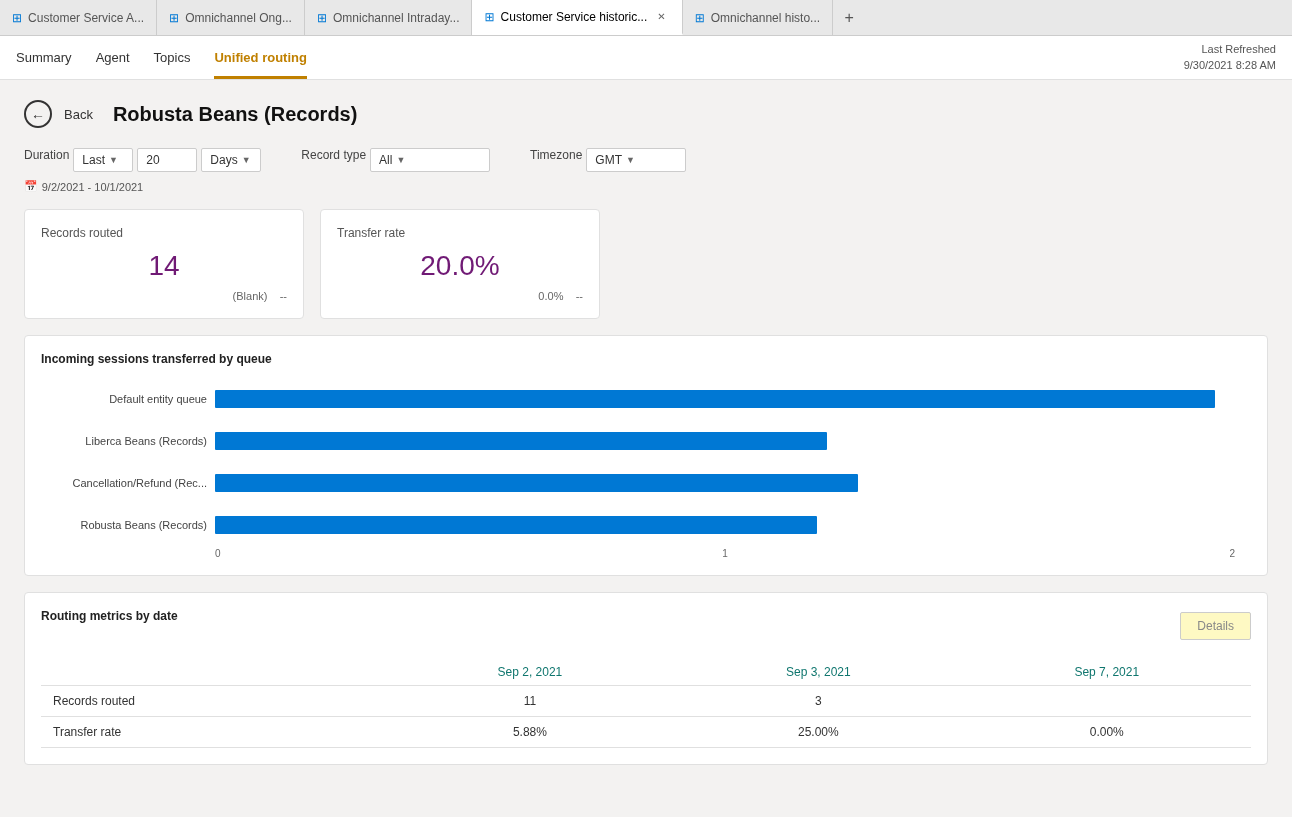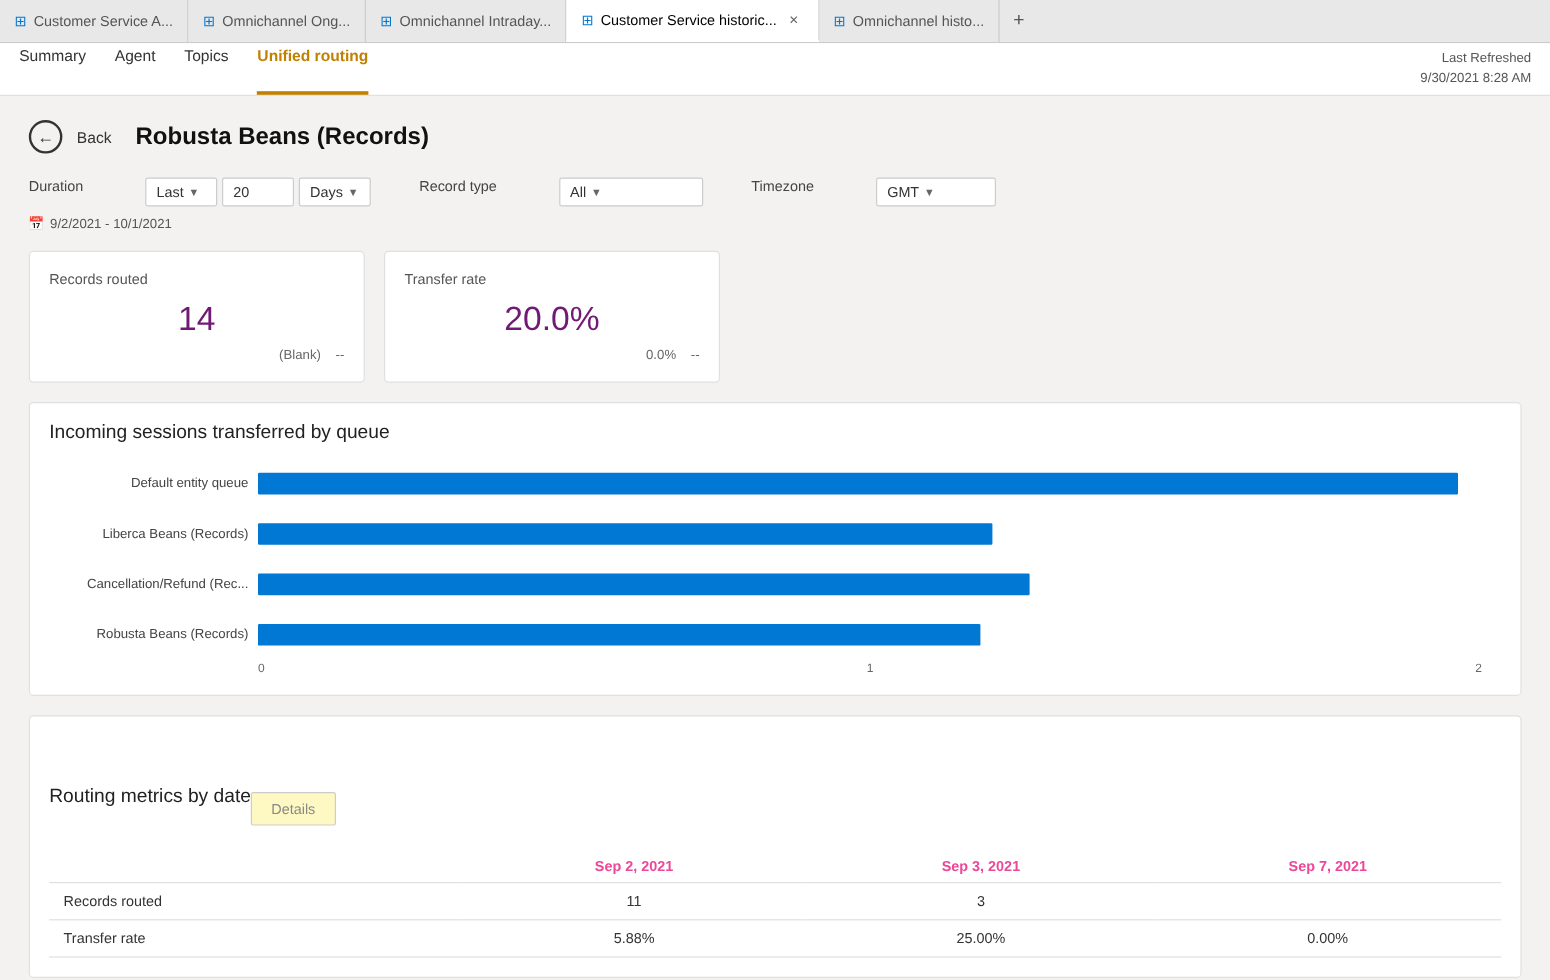--- a/index.html
+++ b/index.html
@@ -68,21 +68,21 @@
       gap: 24px;
       height: 100%;
       align-items: center;
     }
     .nav-tab {
       font-size: 13px;
       color: #333;
       cursor: pointer;
       height: 100%;
       display: flex;
-      align-items: flex-start;
+      align-items: center;
       border-bottom: 3px solid transparent;
       padding-top: 3px;
     }
     .nav-tab.active {
       color: #c08000;
       border-bottom: 3px solid #c08000;
       font-weight: 600;
     }
     .last-refreshed {
       font-size: 11px;
@@ -141,21 +141,20 @@
       gap: 4px;
     }
     .filter-label {
       font-size: 12px;
       color: #444;
     }
     .filter-controls {
       display: flex;
       align-items: center;
       gap: 4px;
-      margin-left: 48px;
     }
     .select-box {
       border: 1px solid #ccc;
       background: #fff;
       padding: 4px 8px;
       font-size: 12px;
       border-radius: 2px;
       display: flex;
       align-items: center;
       gap: 4px;
@@ -210,22 +209,22 @@
 
     
     .chart-section {
       background: #fff;
       border: 1px solid #e0e0e0;
       border-radius: 4px;
       padding: 16px;
       margin-bottom: 16px;
     }
     .section-title {
-      font-size: 16px;
-      font-weight: 400;
+      font-size: 12px;
+      font-weight: 700;
       color: #222;
       margin-bottom: 20px;
     }
     .bar-chart {
       padding: 0 16px;
     }
     .bar-row {
       display: flex;
       align-items: center;
       margin-bottom: 14px;
@@ -263,41 +262,41 @@
 
     
     .table-section {
       background: #fff;
       border: 1px solid #e0e0e0;
       border-radius: 4px;
       padding: 16px;
     }
     .table-header-row {
       display: flex;
+      justify-content: space-between;
       align-items: center;
       margin-bottom: 16px;
-      margin-top: 42px;
     }
     .details-btn {
       border: 1px solid #ccc;
       background: #fef9c3;
       color: #888;
       padding: 6px 16px;
       font-size: 12px;
       border-radius: 2px;
       cursor: pointer;
     }
     .metrics-table {
       width: 100%;
       border-collapse: collapse;
       font-size: 12px;
     }
     .metrics-table th {
-      font-weight: 700;
-      color: #ec4899;
+      font-weight: 400;
+      color: #0f766e;
       text-align: center;
       padding: 6px 12px;
       border-bottom: 1px solid #e0e0e0;
     }
     .metrics-table th:first-child {
       text-align: left;
     }
     .metrics-table td {
       padding: 8px 12px;
       border-bottom: 1px solid #e0e0e0;

